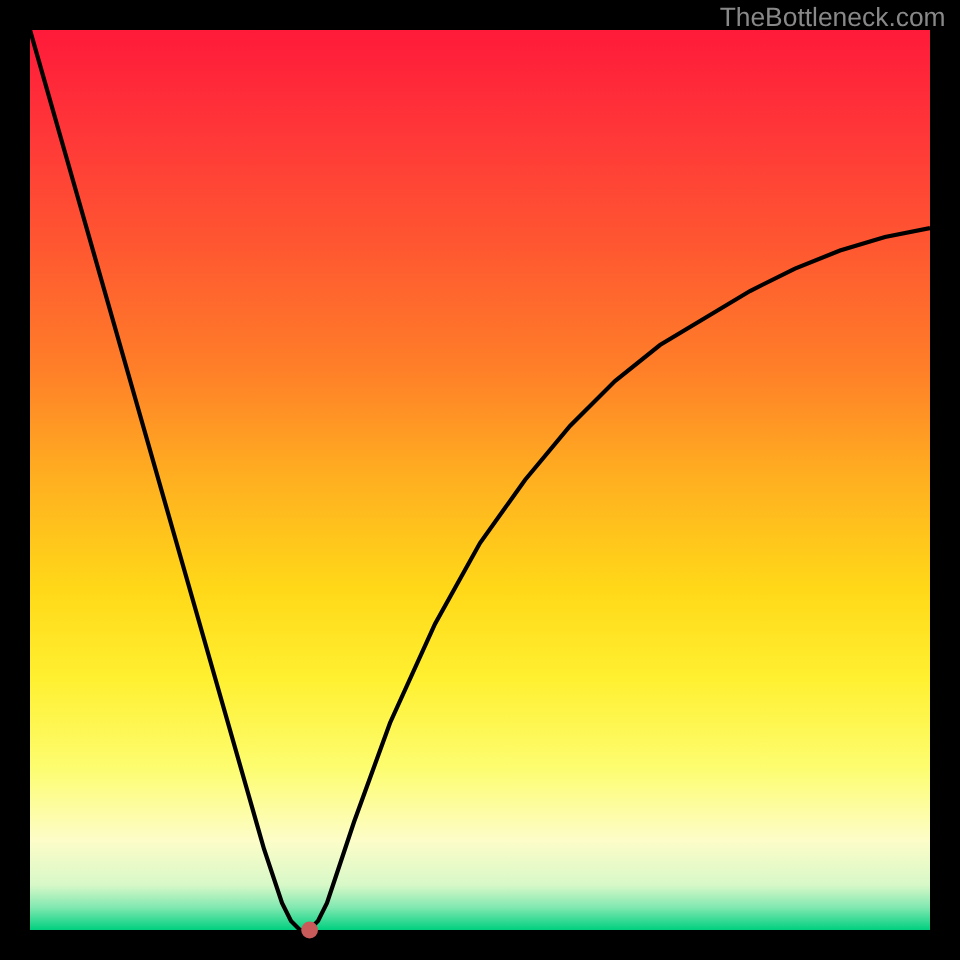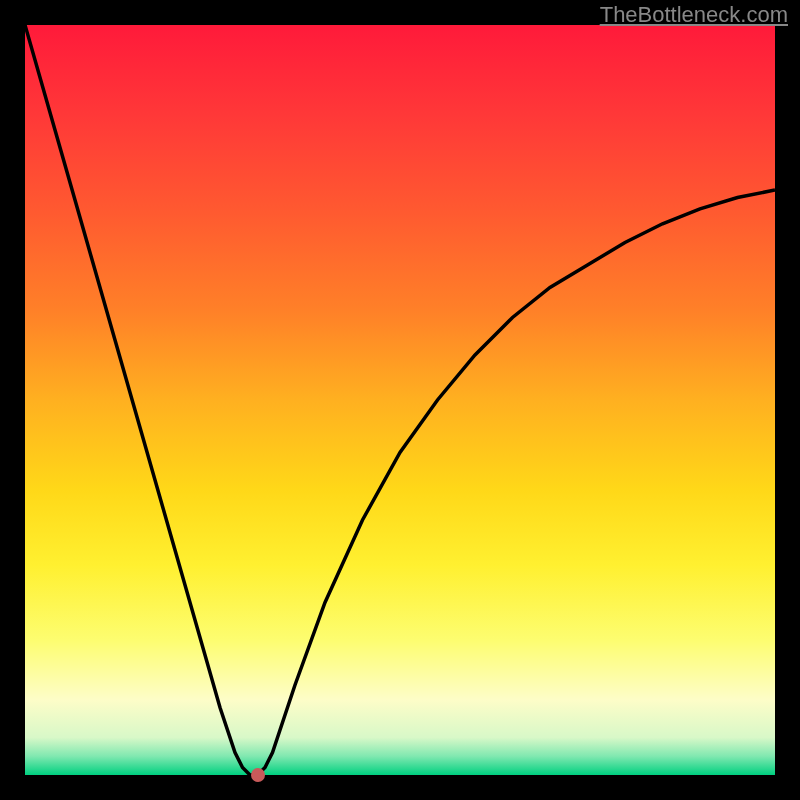--- a/index.html
+++ b/index.html
@@ -12,21 +12,20 @@
     background: #000;
   }
   .watermark {
     position: absolute;
     top: 2px;
     right: 12px;
     color: #888;
     font-size: 22px;
     font-weight: 500;
     z-index: 10;
-    text-decoration: underline;
   }
   .frame {
     position: absolute;
     top: 25px;
     left: 25px;
     width: 750px;
     height: 750px;
     background: #000;
   }
   .plot-area {

